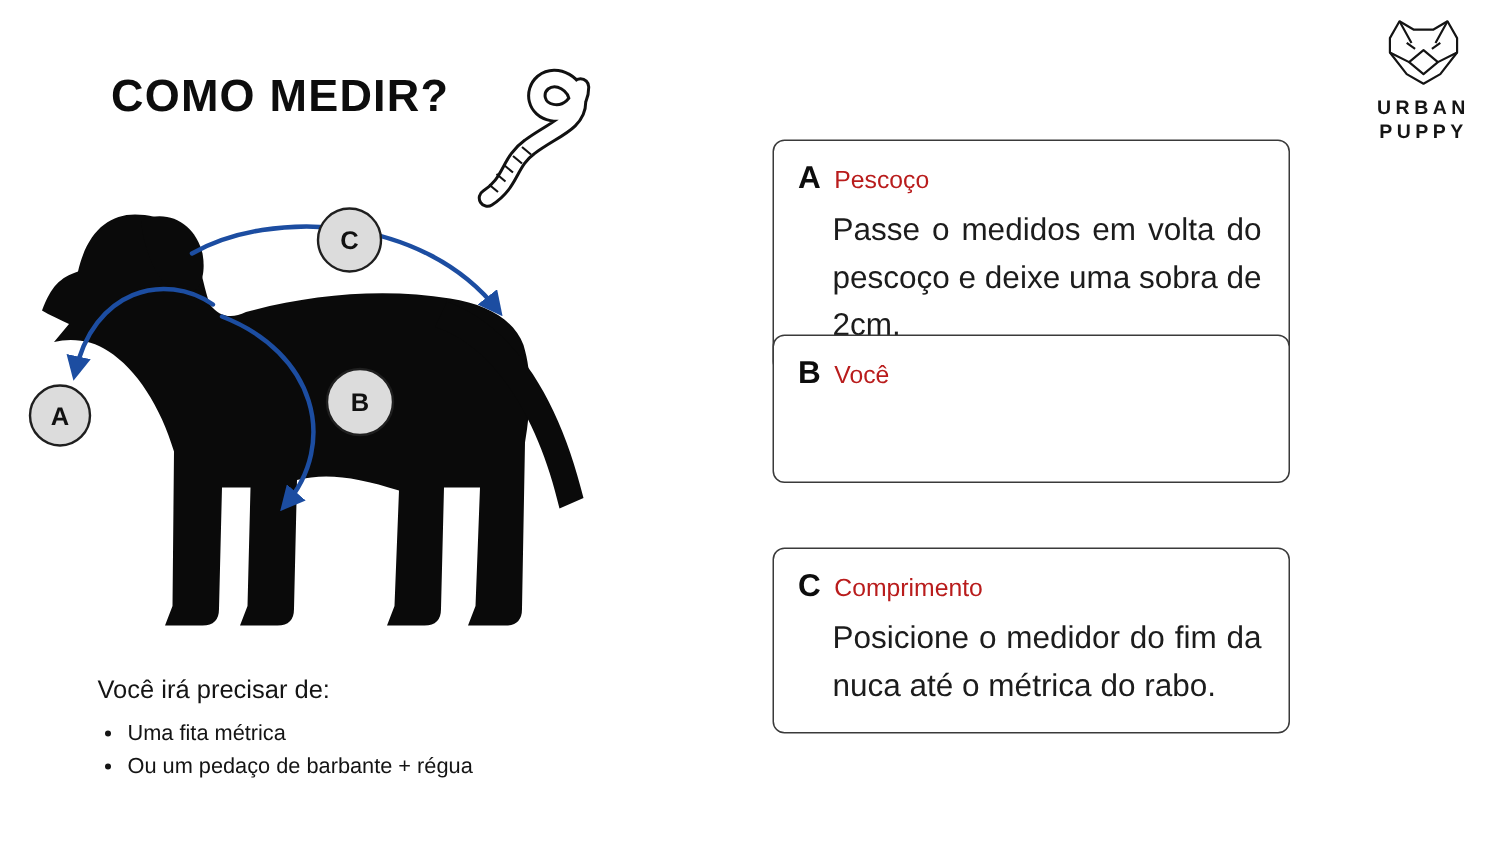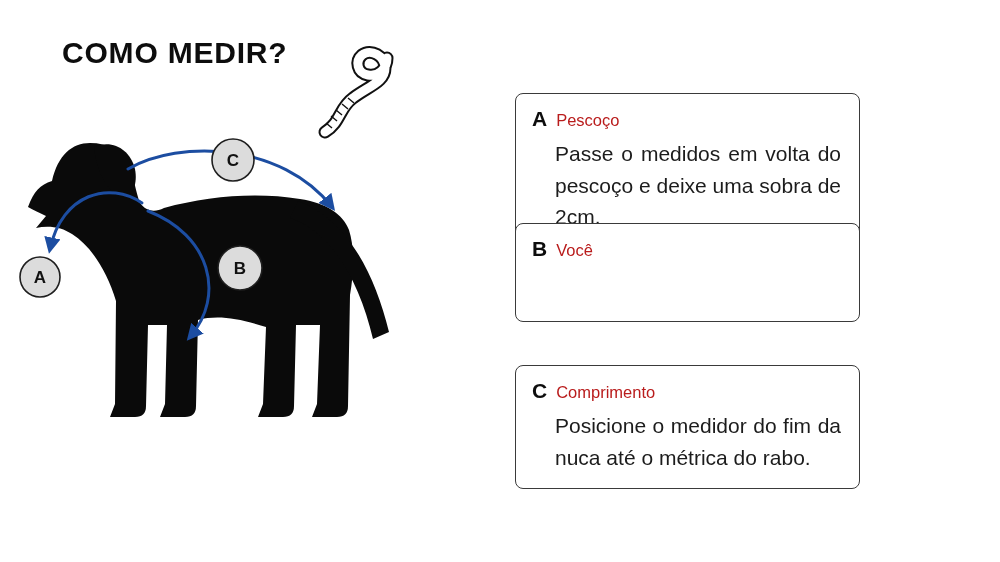--- a/index.html
+++ b/index.html
@@ -1,21 +1,21 @@
 <!DOCTYPE html>
 <html><head>
 <meta charset="utf-8">
 <style>
   html,body{margin:0;padding:0;background:#fff;}
   #canvas{
     position:relative;width:1000px;height:562px;background:#ffffff;overflow:hidden;
     font-family:"Liberation Sans", sans-serif;color:#111;
   }
   .page-title{
-    position:absolute;left:62px;top:36px;margin:0;
+    position:absolute;left:62px;top:36px;margin:12px;
     font-size:30px;font-weight:800;letter-spacing:.8px;color:#0d0d0d;
   }
   
   .logo{position:absolute;left:903px;top:8px;width:92px;text-align:center;}
   .logo .mark{display:block;margin:0 auto 2px auto;}
   .logo .line{font-size:13px;font-weight:700;letter-spacing:3px;line-height:1.25;color:#151515;}
   
   .tape{position:absolute;left:315px;top:36px;}
   
   .dog{position:absolute;left:10px;top:133px;}
@@ -52,20 +52,33 @@
     <path d="M10,96 C26,86 24,72 38,62 C54,50 70,46 70,32 C70,20 56,12 47,19 C40,25 42,37 53,39 C63,41 72,33 72,22" fill="none" stroke="#fff" stroke-width="9" stroke-linecap="round"></path>
     <g stroke="#111" stroke-width="1.4">
       <line x1="11" y1="87" x2="17" y2="92"></line>
       <line x1="16" y1="80" x2="22" y2="85"></line>
       <line x1="21" y1="74" x2="27" y2="79"></line>
       <line x1="27" y1="68" x2="33" y2="73"></line>
       <line x1="33" y1="62" x2="39" y2="67"></line>
     </g>
   </svg>
 
+  <div class="logo">
+    <svg class="mark" width="64" height="54" viewBox="0 0 80 64" aria-hidden="true">
+      <g fill="none" stroke="#141414" stroke-width="1.8" stroke-linejoin="round">
+        <path d="M12,20 L20,6 L32,13 L48,13 L60,6 L68,20 L68,32 L54,50 L40,58 L26,50 L12,32 Z"></path>
+        <path d="M40,30 L52,40 L40,50 L28,40 Z"></path>
+        <path d="M20,6 L30,24 M60,6 L50,24"></path>
+        <path d="M26,24 L33,29 M54,24 L47,29"></path>
+        <path d="M12,32 L28,40 M68,32 L52,40"></path>
+      </g>
+    </svg>
+    <div class="line">URBAN</div>
+    <div class="line">PUPPY</div>
+  </div>
 
   <svg class="dog" width="400" height="300" viewBox="0 0 400 300">
     <defs>
       <marker id="arr" viewBox="0 0 10 10" refX="7" refY="5" markerWidth="5.5" markerHeight="5.5" orient="auto-start-reverse">
         <path d="M0,0 L10,5 L0,10 Z" fill="#1c4da1"></path>
       </marker>
     </defs>
 
     <path fill="#0a0a0a" d="
       M18,74
@@ -100,20 +113,27 @@
       <circle cx="230" cy="135" r="22"></circle>
       <circle cx="223" cy="27" r="21"></circle>
     </g>
     <g font-family="Liberation Sans, sans-serif" font-size="17" font-weight="bold" text-anchor="middle" fill="#111">
       <text x="30" y="150">A</text>
       <text x="230" y="141">B</text>
       <text x="223" y="33">C</text>
     </g>
   </svg>
 
+  <div class="needs">
+    <p class="needs-title">Você irá precisar de:</p>
+    <ul>
+      <li>Uma fita métrica</li>
+      <li>Ou um pedaço de barbante + régua</li>
+    </ul>
+  </div>
 
   <div class="card card-a">
     <div class="hd">
       <span class="letter">A</span>
       <span class="title">Pescoço</span>
     </div>
     <div class="body">Passe o medidos em volta do pescoço e deixe uma sobra de 2cm.</div>
   </div>
 
   <div class="card card-b">

